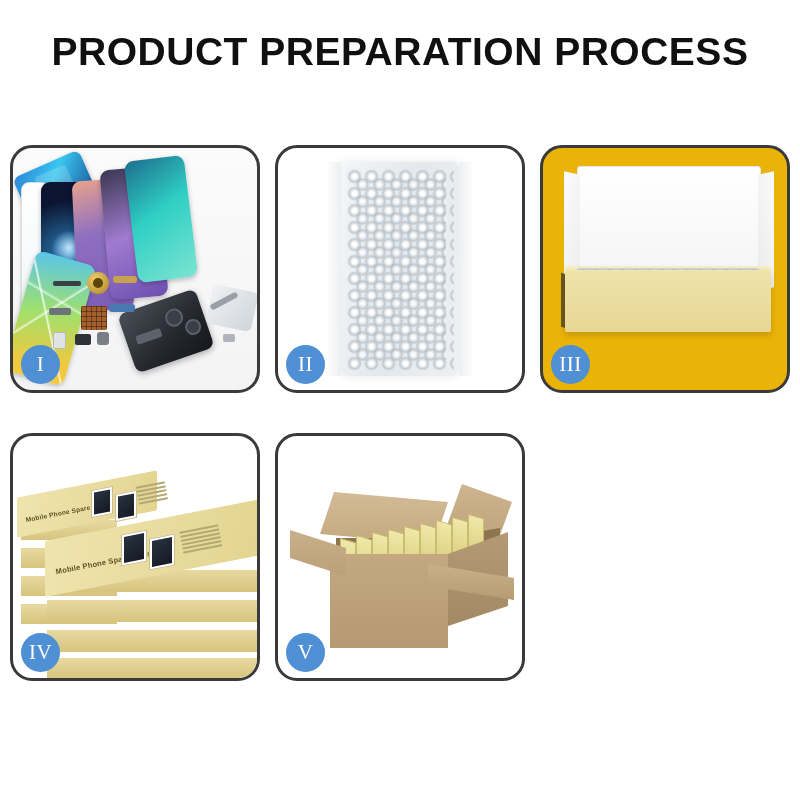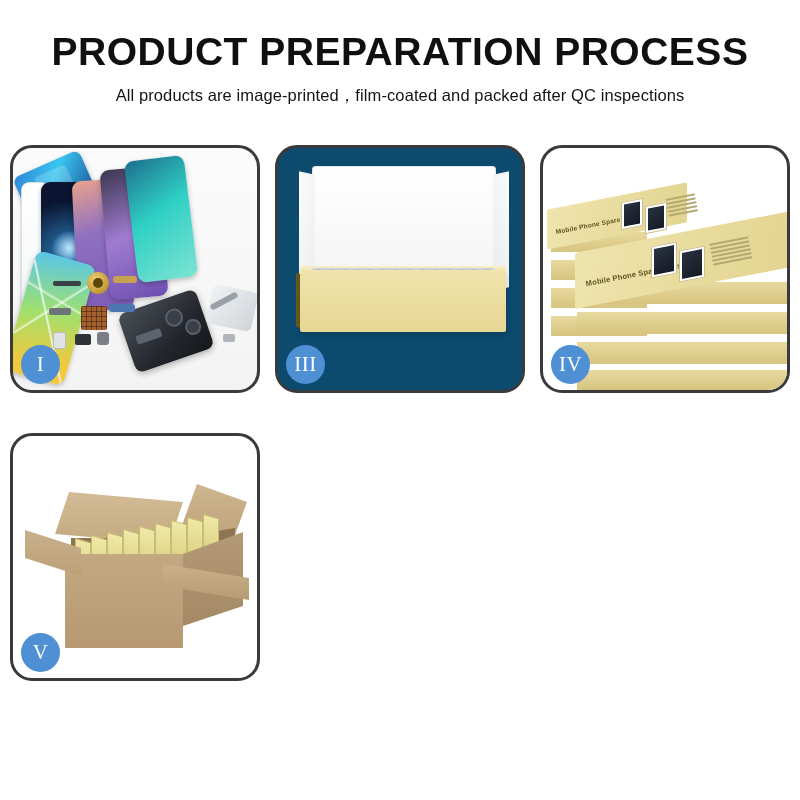--- a/index.html
+++ b/index.html
@@ -145,21 +145,21 @@
     background-image:
       radial-gradient(circle at 50% 50%, rgba(255,255,255,.95) 18%, rgba(183,193,201,.85) 46%, rgba(232,237,240,.2) 62%);
     background-size:17px 17px;
     opacity:.95;}
   .bubbles2{position:absolute;left:13px;top:14px;right:13px;bottom:14px;
     background-image:
       radial-gradient(circle at 50% 50%, rgba(255,255,255,.75) 16%, rgba(160,172,182,.55) 44%, transparent 60%);
     background-size:17px 17px;}
 
   
-  .p3{background:#0c4a6e;}
+  .p3{background:#eab308;}
   .lid{position:absolute;left:34px;top:18px;width:182px;height:126px;
     background:linear-gradient(#ffffff,#f2f3f4);border:1px solid #e6e7e8;border-radius:3px;}
   .lid:before{content:"";position:absolute;left:-14px;top:6px;width:16px;height:116px;
     background:linear-gradient(100deg,#fbfbfb,#eceded);transform:skewY(12deg);}
   .lid:after{content:"";position:absolute;right:-14px;top:6px;width:16px;height:116px;
     background:linear-gradient(260deg,#fbfbfb,#e9eaea);transform:skewY(-12deg);}
   .boxbody{position:absolute;left:22px;top:122px;width:206px;height:62px;
     background:linear-gradient(#f0e3ab,#e7d795);border-radius:2px;
     box-shadow:0 3px 6px rgba(0,0,0,.16);}
   .boxlip{position:absolute;left:22px;top:118px;width:206px;height:12px;
@@ -230,21 +230,20 @@
   .s-t1{left:58px;top:96px;width:20px;height:18px;}
   .s-t2{left:58px;top:158px;width:20px;height:18px;}
 </style>
 </head>
 <body>
 
 <div class="page">
 
   <div class="header">
     <h1 class="title">PRODUCT PREPARATION PROCESS</h1>
-    <p class="subtitle">All products are image-printed，film-coated and packed after QC inspections</p>
   </div>
 
   <div class="grid">
 
     <div class="panel p1">
       <div class="scene">
         <div class="blue-film"></div>
         <div class="glass"></div>
         <div class="ph d"></div>
         <div class="ph c"></div>
@@ -265,20 +264,29 @@
         <span class="dot d4"></span>
         <span class="dot d5"></span>
         <span class="dot d6"></span>
         <span class="dot d7"></span>
         <span class="dot d8"></span>
         <span class="dot d9"></span>
       </div>
       <div class="badge">I</div>
     </div>
 
+    <div class="panel p2">
+      <div class="scene">
+        <div class="pouch">
+          <div class="bubbles"></div>
+          <div class="bubbles2"></div>
+        </div>
+      </div>
+      <div class="badge">II</div>
+    </div>
 
     <div class="panel p3">
       <div class="scene">
         <div class="lid"></div>
         <div class="edgeL"></div>
         <div class="edgeR"></div>
         <div class="boxlip"></div>
         <div class="bubblepack"></div>
         <div class="boxbody"></div>
       </div>

